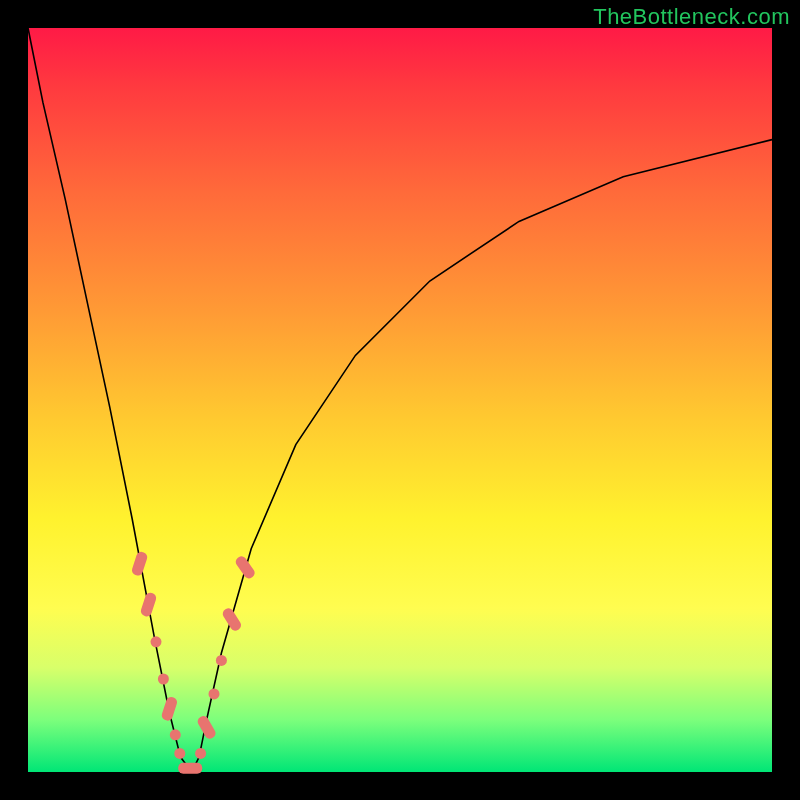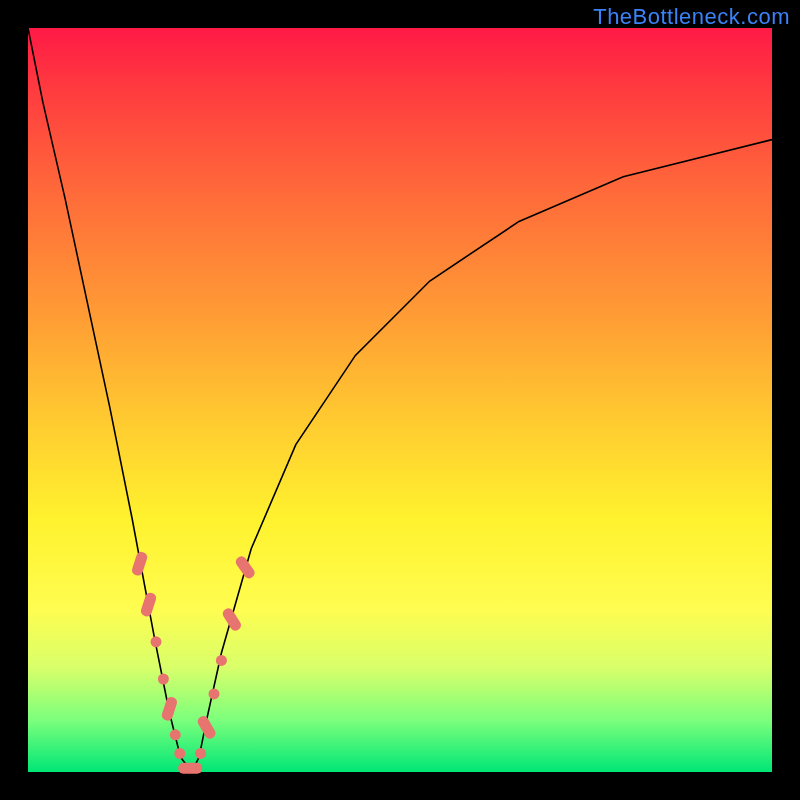--- a/index.html
+++ b/index.html
@@ -26,21 +26,21 @@
       #fff22e 66%,
       #fffd50 78%,
       #d8ff6a 86%,
       #7cff7c 93%,
       #00e676 100%);
   }
   .watermark {
     position: absolute;
     top: 4px;
     right: 10px;
-    color: #3b82f6;
+    color: #22c55e;
     font-size: 22px;
     font-weight: 500;
     letter-spacing: 0.5px;
     user-select: none;
   }
   svg.curve {
     position: absolute;
     left: 0;
     top: 0;
     width: 744px;

